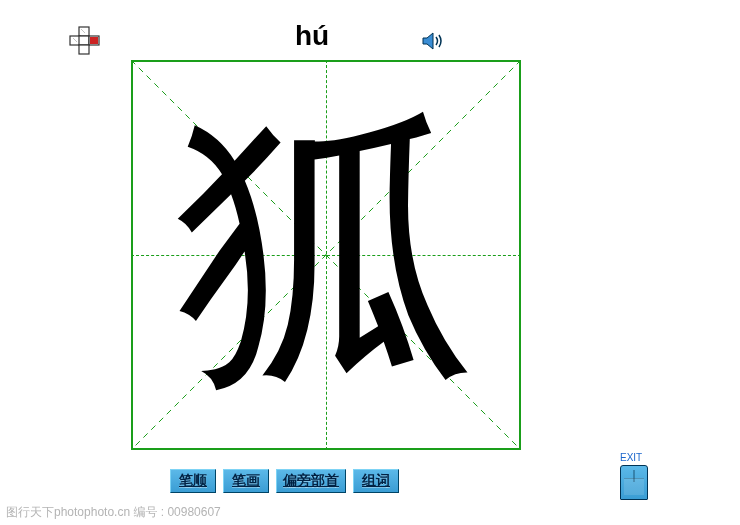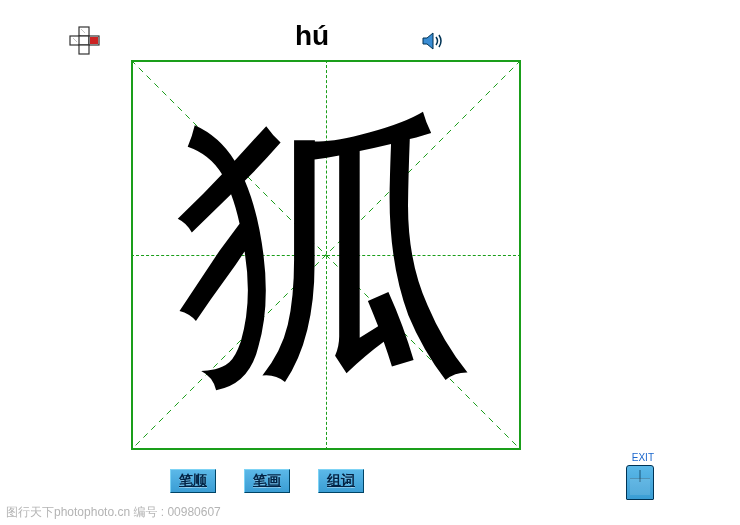--- a/index.html
+++ b/index.html
@@ -84,42 +84,42 @@
       line-height: 1;
       color: #000;
       font-family: "KaiTi", "楷体", serif;
       font-weight: normal;
     }
     .buttons {
       position: absolute;
       bottom: 32px;
       left: 170px;
       display: flex;
-      gap: 28px;
+      gap: 7px;
     }
     .btn {
       background: linear-gradient(180deg, #5bb8e8 0%, #3a9dd4 100%);
       border: 1px solid #004466;
       border-top-color: #7dd3f5;
       border-left-color: #7dd3f5;
       color: #002244;
       font-size: 14px;
       font-weight: bold;
       padding: 2px 8px;
       font-family: "SimSun", serif;
       cursor: pointer;
       text-decoration: underline;
       text-shadow: 0 1px 0 rgba(255,255,255,0.3);
     }
     .btn.wide { padding: 2px 6px; }
     .exit-area {
       position: absolute;
-      right: 86px;
+      right: 92px;
       bottom: 25px;
-      text-align: right;
+      text-align: left;
     }
     .exit-label {
       font-size: 10px;
       color: #1a66cc;
       display: block;
       margin-bottom: 2px;
     }
     .exit-door {
       width: 28px;
       height: 35px;
@@ -194,20 +194,21 @@
   </svg>
   <div class="grid-line horizontal"></div>
   <div class="grid-line vertical"></div>
   <div class="grid-border"></div>
   <div class="character">狐</div>
 </div>
 
 <div class="buttons">
   <button class="btn">笔顺</button>
   <button class="btn">笔画</button>
+  <button class="btn wide">偏旁部首</button>
   <button class="btn">组词</button>
 </div>
 
 <div class="exit-area">
   <span class="exit-label">EXIT</span>
   <div class="exit-door"></div>
 </div>
 
 <div class="watermark">图行天下photophoto.cn  编号 : 00980607</div>
 

